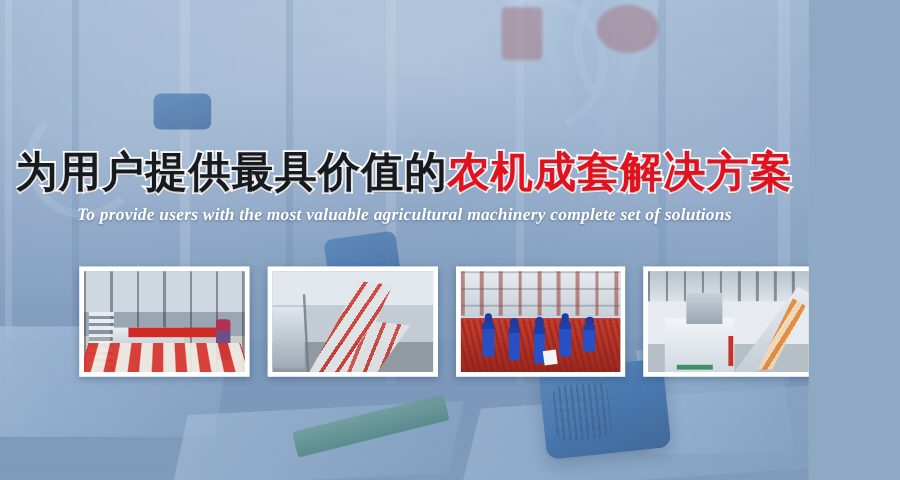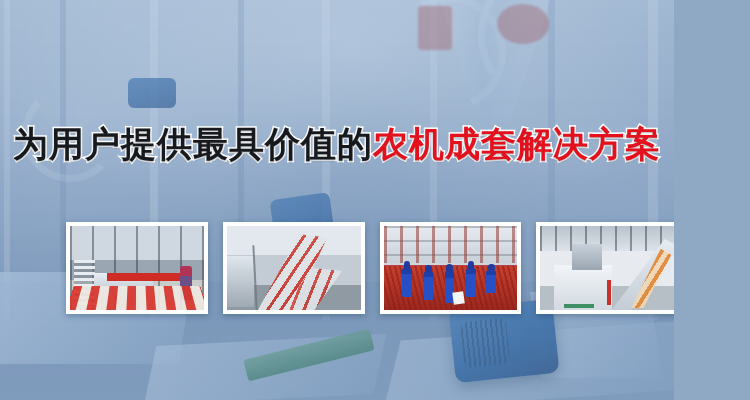--- a/index.html
+++ b/index.html
@@ -340,20 +340,21 @@
     <div class="bg-tint"></div>
     <div class="bg-tint2"></div>
   </div>
 
   <div class="headline-row">
     <span class="dash"></span>
     <h1 class="headline"><span class="h-dark">为用户提供最具价值的</span><span class="h-red">农机成套解决方案</span></h1>
     <span class="dash"></span>
   </div>
 
+  <div class="subline">To provide users with the most valuable agricultural machinery complete set of solutions</div>
 
   <div class="thumbs">
 
     <div class="thumb">
       <div class="thumb-img t1">
         <div class="ti-sky"></div>
         <div class="ti-beams"></div>
         <div class="rack"></div>
         <div class="mach"></div>
         <div class="red-band"></div>

